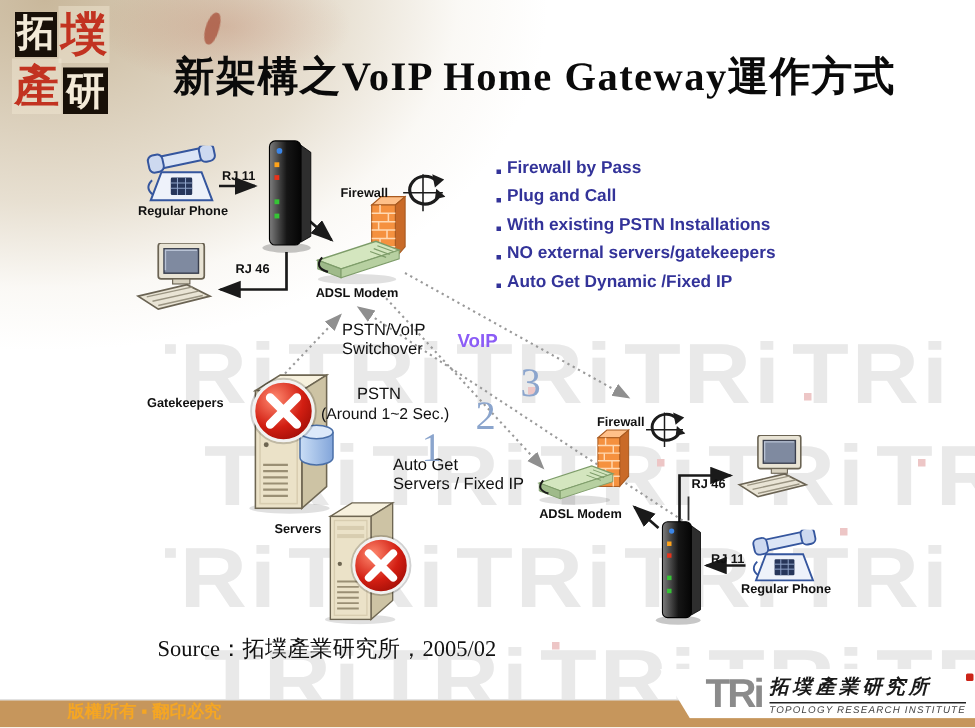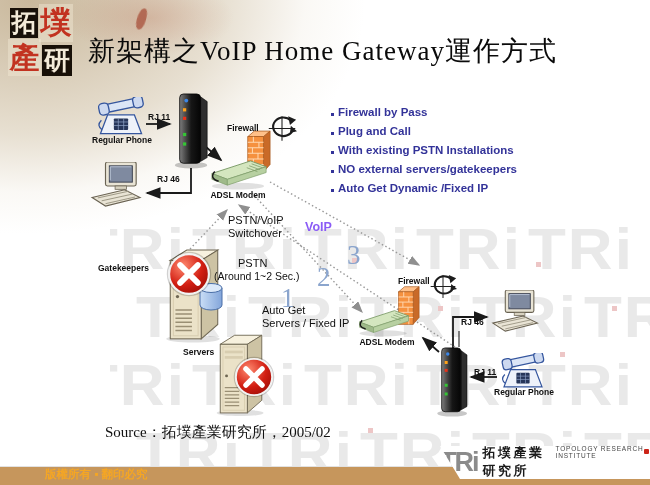--- a/index.html
+++ b/index.html
@@ -14,22 +14,22 @@
   .taiwan-spot{position:absolute;left:137px;top:8px;width:9px;height:22px;background:#a8503a;
     border-radius:60% 40% 55% 45%;transform:rotate(14deg);opacity:.75;filter:blur(.5px);}
   .seal{position:absolute;left:8px;top:4px;width:68px;height:78px;}
   .seal div{position:absolute;text-align:center;font-family:"Liberation Serif",serif;font-weight:bold;}
   .seal .dark{background:#181008;color:#f3ead8;}
   .seal .light{color:#c23220;background:rgba(242,232,212,0.45);}
   .s1{left:2px;top:4px;width:28px;height:30px;font-size:25px;line-height:30px;}
   .s2{left:31px;top:0;width:34px;height:38px;font-size:31px;line-height:38px;}
   .s3{left:0;top:35px;width:33px;height:37px;font-size:30px;line-height:37px;}
   .s4{left:34px;top:41px;width:30px;height:31px;font-size:26px;line-height:31px;}
-  .title{position:absolute;left:88px;right:25px;top:33px;text-align:left;
-    font-family:"Liberation Serif",serif;font-weight:normal;font-size:27px;color:#0a0a0a;letter-spacing:1px;}
+  .title{position:absolute;left:88px;right:25px;top:33px;text-align:center;
+    font-family:"Liberation Serif",serif;font-weight:bold;font-size:27px;color:#0a0a0a;letter-spacing:1px;}
   
   .wm-layer{position:absolute;left:110px;top:222px;right:0;bottom:18px;overflow:hidden;z-index:0;}
   .wm-layer span{position:absolute;font-size:62px;font-weight:bold;color:#e9e9e9;letter-spacing:2px;
     font-family:"Liberation Sans",sans-serif;transform:scaleY(.92);}
   .wm-dot{position:absolute;width:5px;height:5px;background:#edc6c6;z-index:0;}
   
   .bullets{position:absolute;left:331px;top:106px;margin:0;padding:0;list-style:none;z-index:4;}
   .bullets li{display:flex;align-items:baseline;height:19px;font-size:11.5px;font-weight:bold;color:#333399;}
   .bsq{flex:none;width:3px;height:3px;background:#333399;margin:0 4px 2px 0;align-self:center;}
   
@@ -40,21 +40,21 @@
   .step{position:absolute;font-family:"Liberation Serif",serif;font-size:27px;color:#8ba5cd;z-index:4;}
   .icon{position:absolute;z-index:3;}
   
   .source{position:absolute;left:105px;top:423px;font-family:"Liberation Serif",serif;font-size:15px;color:#111;z-index:4;}
   .footer-bar{position:absolute;left:0;bottom:0;width:650px;height:18px;background:#c6965c;border-top:1px solid #e2e2e2;z-index:5;}
   .copyright{position:absolute;left:45px;bottom:3px;font-size:11.5px;font-weight:bold;color:#f5a623;z-index:6;}
   .tri-block{position:absolute;right:0;bottom:6px;width:210px;height:33px;background:#ffffff;z-index:6;
     clip-path:polygon(0 0,100% 0,100% 100%,20px 100%);display:flex;align-items:center;justify-content:flex-end;padding-right:6px;box-sizing:border-box;}
   .tri-mark{position:relative;font-size:27px;font-weight:bold;color:#8b8b8b;letter-spacing:-2px;line-height:27px;margin-right:5px;}
   .tri-dot{position:absolute;right:1px;top:3px;width:5px;height:5px;background:#cc2418;border-radius:1px;}
-  .inst{display:flex;flex-direction:row;}
+  .inst{display:flex;flex-direction:column;font-style:italic;}
   .inst-zh{font-size:13px;font-weight:bold;color:#1a1a1a;letter-spacing:2.5px;border-bottom:1px solid #222;padding-bottom:1px;}
   .inst-en{font-size:6.5px;color:#444;letter-spacing:0.8px;margin-top:1px;}
 </style>
 </head>
 <body>
 
 <div class="slide">
 
   <svg width="0" height="0" style="position:absolute" aria-hidden="true">
     <defs>

